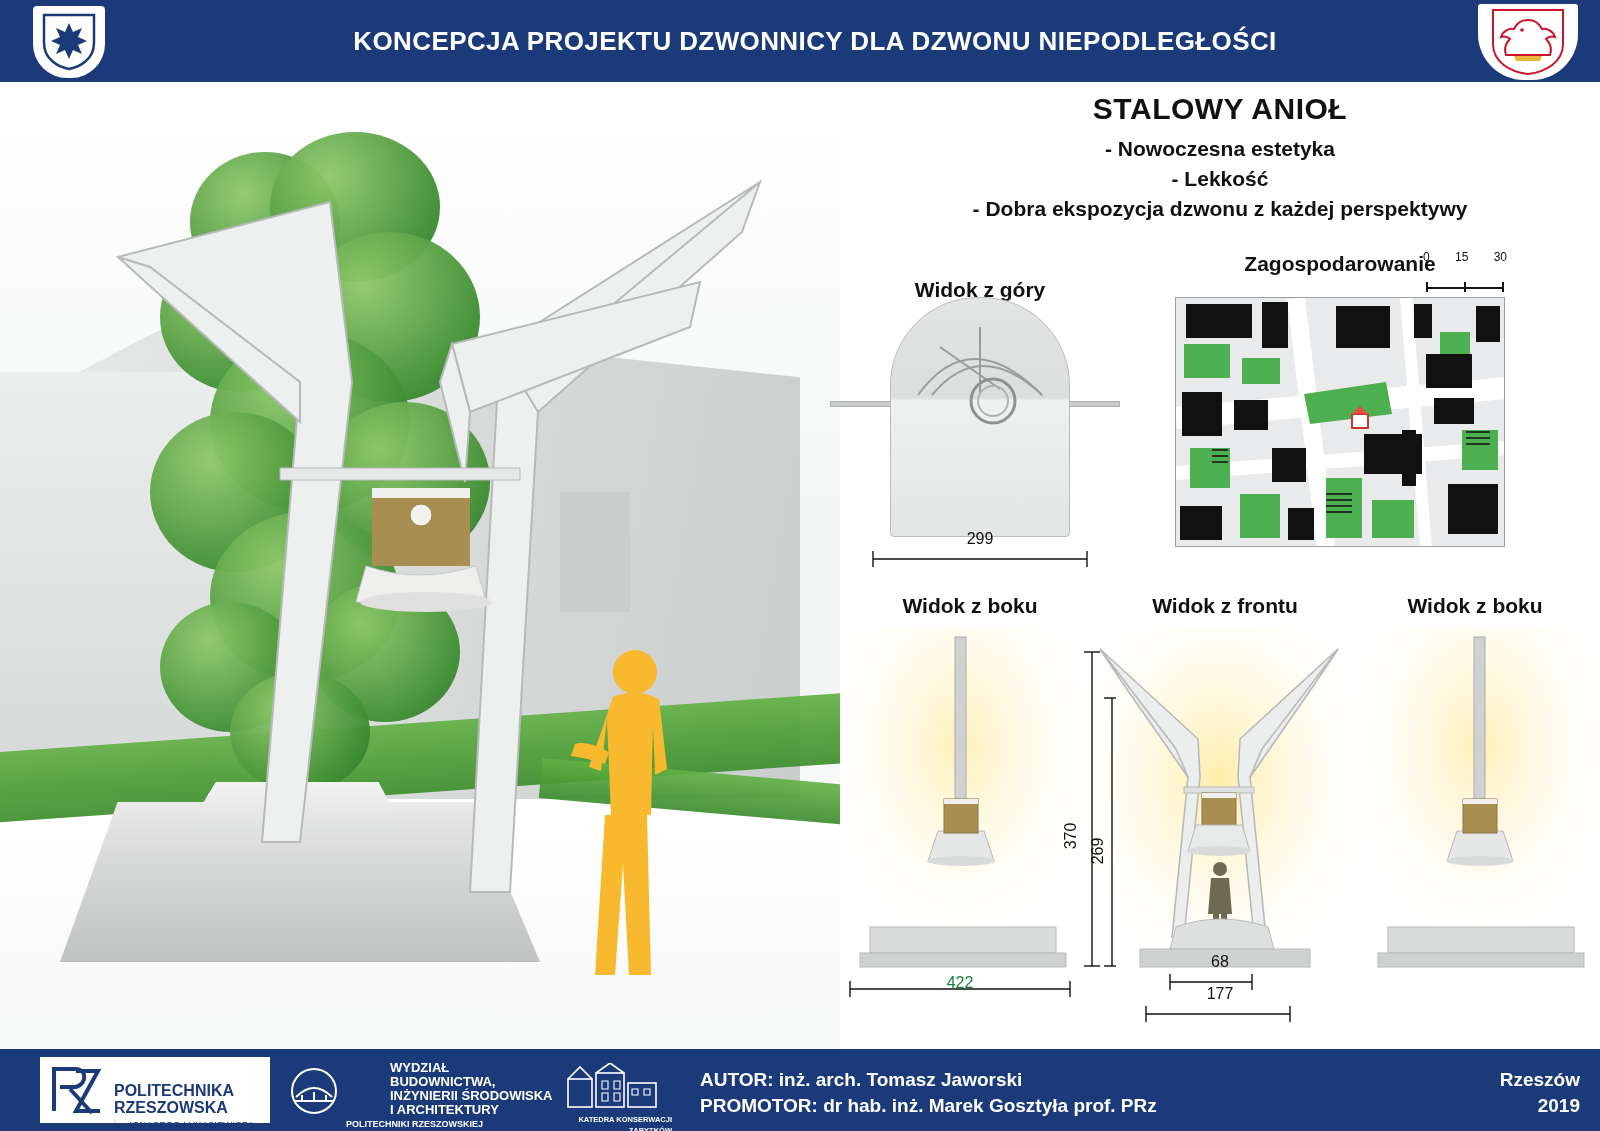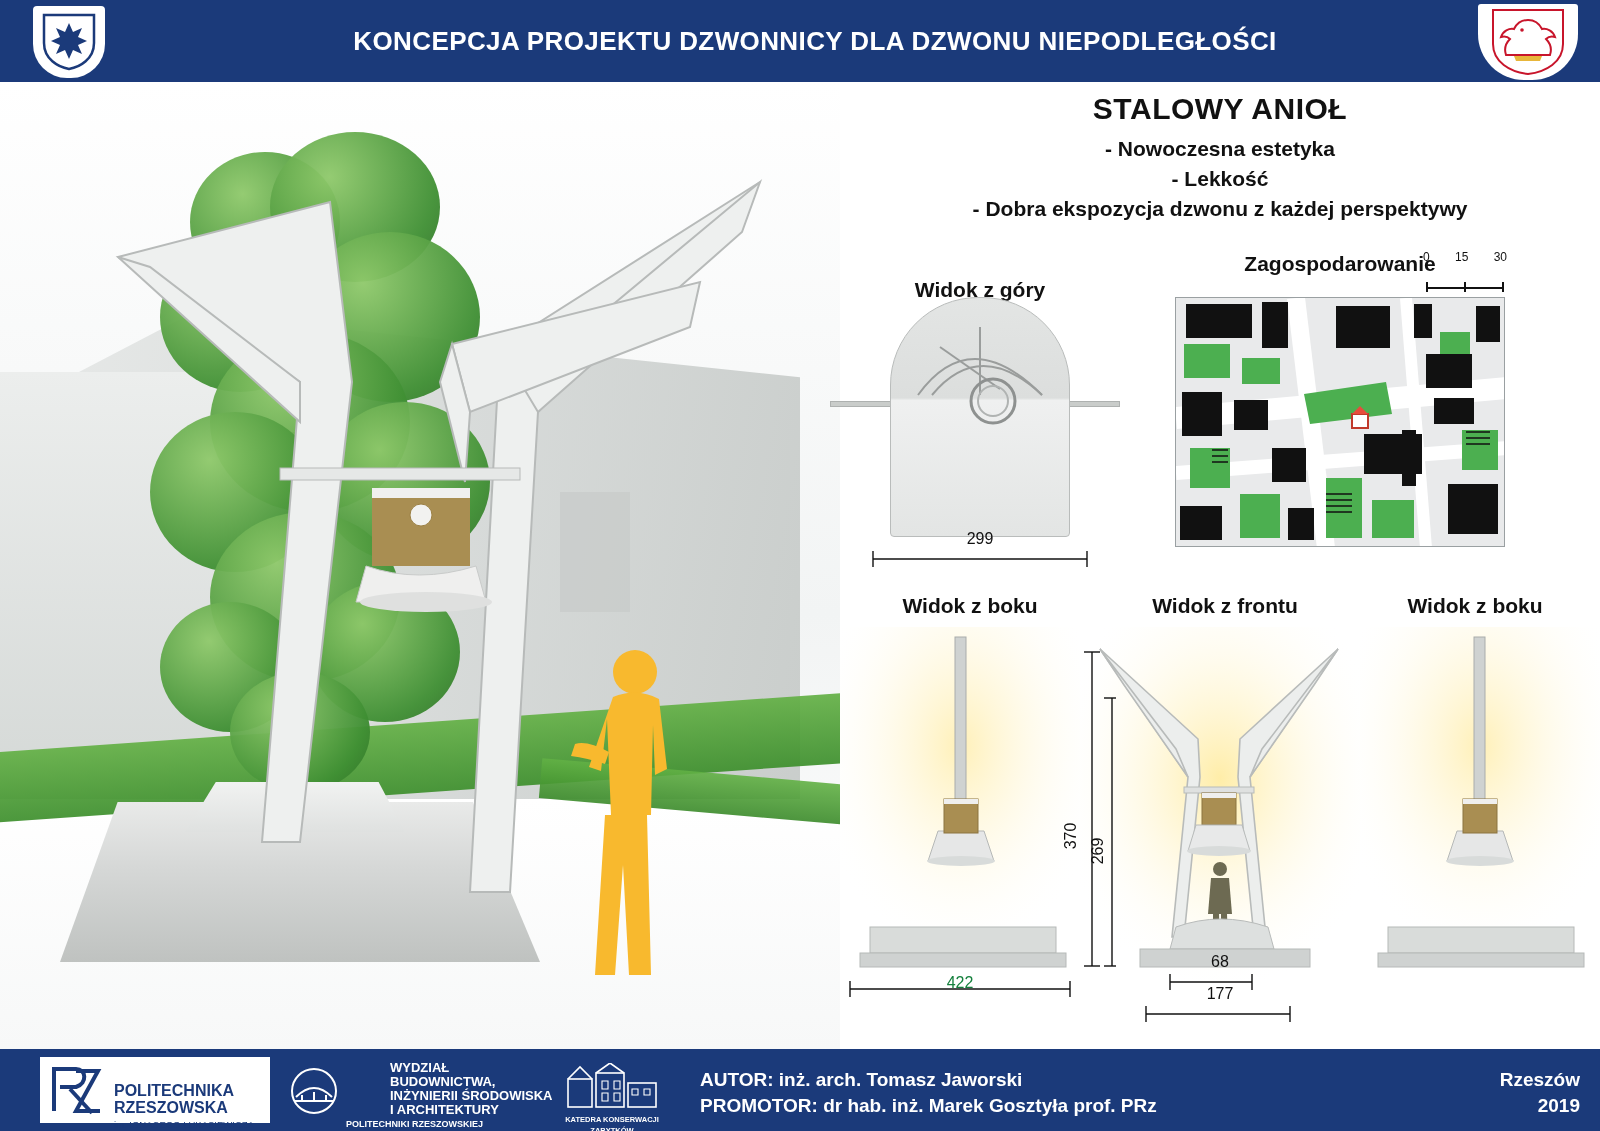--- a/index.html
+++ b/index.html
@@ -190,21 +190,21 @@
     background: #ffffff; display: flex; align-items: center; padding-left: 6px;
   }
   .pr-text { font-size: 16px; font-weight: bold; color: #1b3a7a; line-height: 17px; }
   .pr-text .small { font-size: 9.5px; font-weight: normal; }
   .footer-fac {
     position: absolute; left: 292px; top: 12px; width: 250px; color: #fff;
   }
   .footer-fac .l { font-size: 13px; font-weight: bold; line-height: 14px; margin-left: 44px; }
   .footer-fac .s { font-size: 9px; font-weight: bold; margin-top: 2px; }
   .footer-kat { position: absolute; left: 552px; top: 14px; width: 120px; text-align: center; color: #fff; }
-  .footer-kat .kt { font-size: 7.5px; font-weight: bold; line-height: 9px; margin-top: 2px; }
+  .footer-kat .kt { font-size: 7.5px; font-weight: bold; line-height: 9px; margin-top: 2px; text-align: right; }
   .footer-center {
     position: absolute; left: 700px; top: 18px; width: 620px; color: #fff;
   }
   .footer-center div { font-size: 19px; font-weight: bold; line-height: 26px; }
   .footer-right {
     position: absolute; right: 20px; top: 18px; text-align: right; color: #fff;
   }
   .footer-right div { font-size: 19px; font-weight: bold; line-height: 26px; }
 </style>
 </head>

